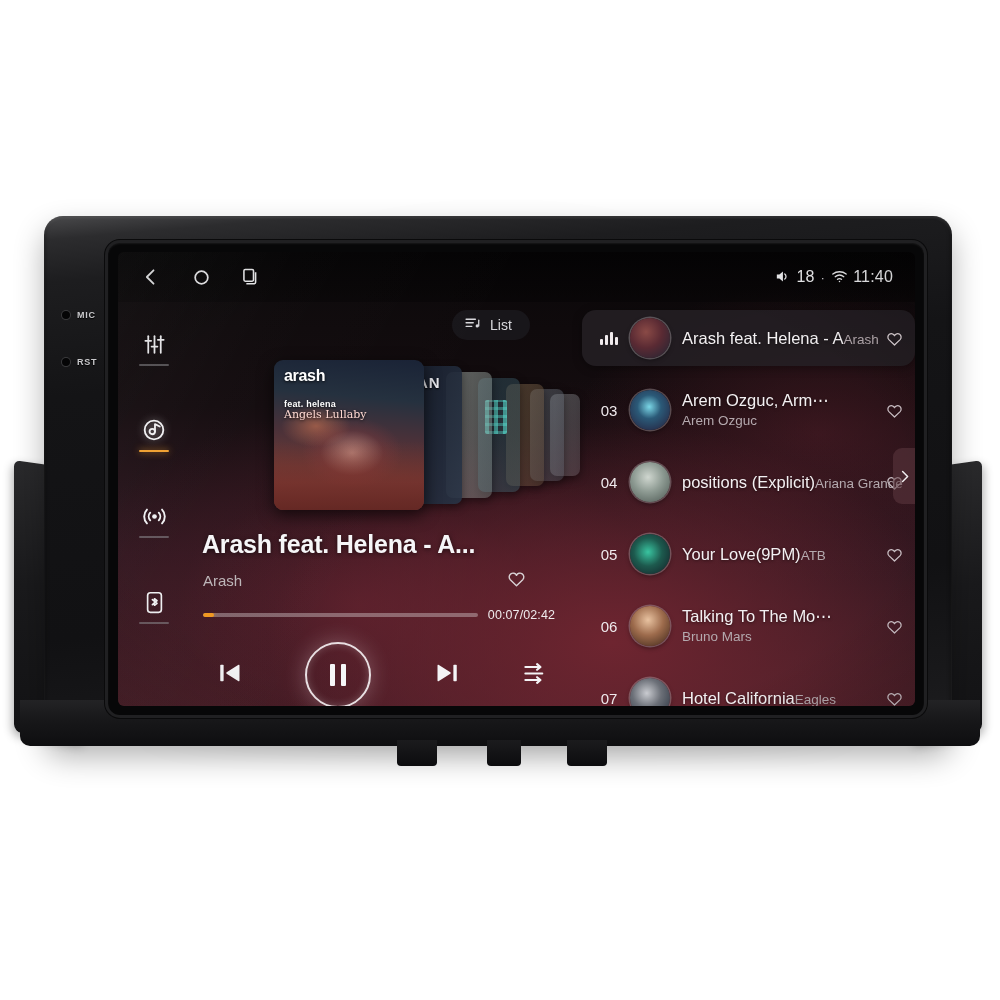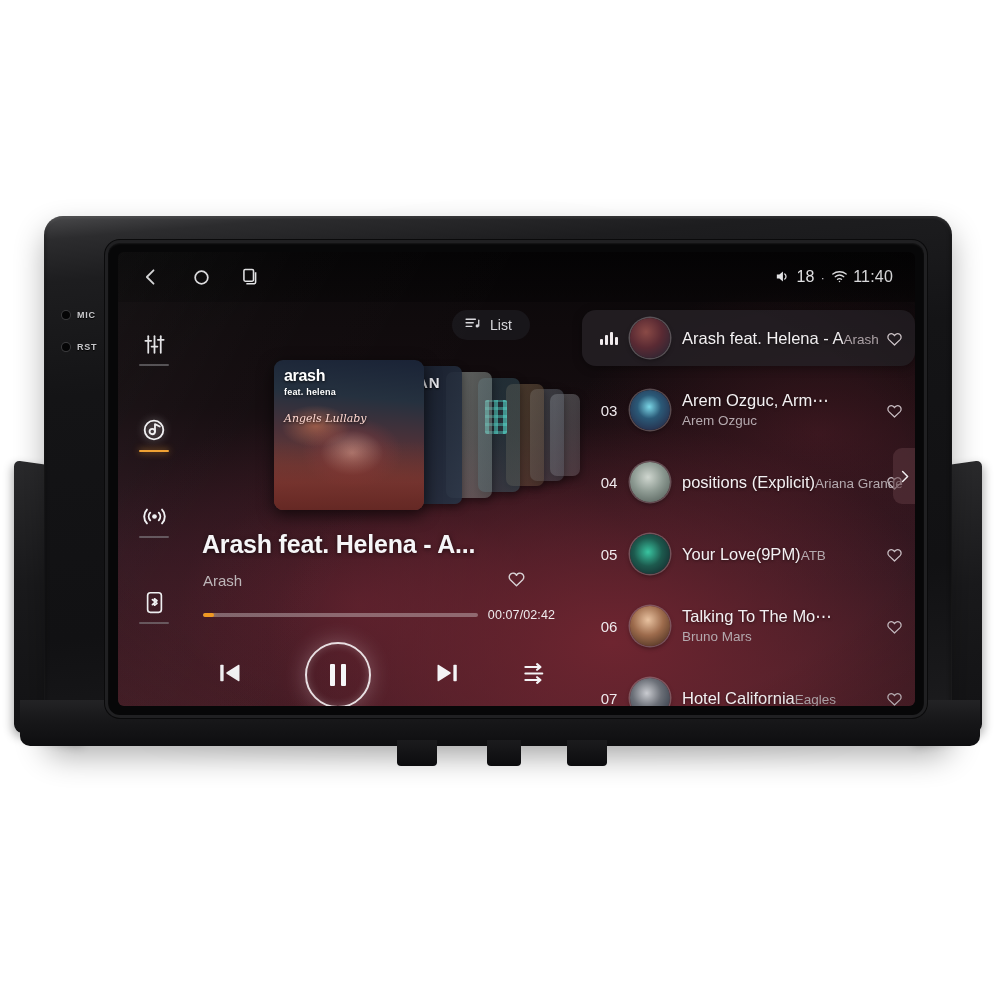--- a/index.html
+++ b/index.html
@@ -122,21 +122,21 @@
     text-shadow: 0 1px 1px #000;
   }
   .legend .hole {
     width: 8px;
     height: 8px;
     border-radius: 50%;
     background: #050506;
     box-shadow: 0 0 0 1px #3a3a3c, 0 1px 1px rgba(255,255,255,0.12);
   }
   .legend-mic { top: 310px; }
-  .legend-rst { top: 342px; text-align: center; }
+  .legend-rst { top: 357px; text-align: center; }
 
   
   #screen {
     position: absolute;
     left: 118px;
     top: 252px;
     width: 797px;
     height: 454px;
     border-radius: 6px;
     overflow: hidden;
@@ -296,26 +296,25 @@
   }
   .cover-text {
     position: absolute;
     left: 10px;
     top: 8px;
     z-index: 3;
     color: #ffffff;
     text-shadow: 0 1px 3px rgba(0,0,0,0.8);
   }
   .cover-title { font-size: 16px; font-weight: bold; letter-spacing: -0.3px; line-height: 1; }
-  .cover-sub { font-size: 9px; font-weight: bold; letter-spacing: 0.2px; margin-top: 4px; line-height: 1; }
+  .cover-sub { font-size: 9px; font-weight: bold; letter-spacing: 0.2px; margin-top: 16px; line-height: 1; }
   .cover-script {
     font-family: "DejaVu Serif", serif;
-    font-style: italic;
     font-size: 11px;
-    margin-top: 16px;
+    margin-top: 0;
     color: #ffd9d2;
     line-height: 1;
   }
 
   .card-1 { left: 138px; width: 50px; height: 138px; background: linear-gradient(105deg, rgba(24,30,44,0.96), rgba(40,52,70,0.90)); z-index: 8; }
   .card-1 .card-letter {
     position: absolute; left: 5px; top: 8px;
     color: #e9e9ee; font-size: 15px; font-weight: bold; letter-spacing: 1px;
     text-shadow: 0 1px 2px #000;
   }

